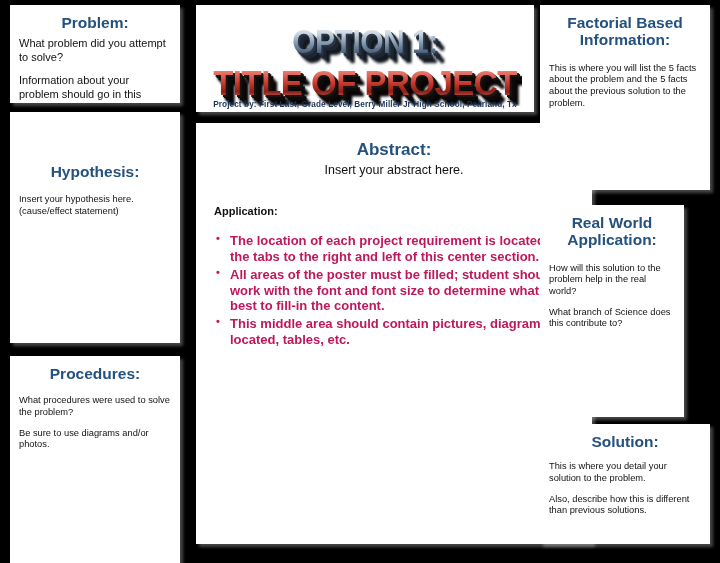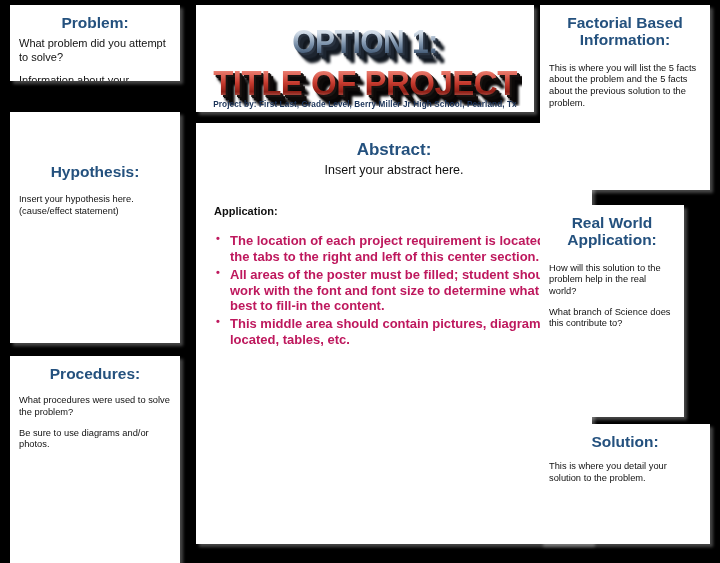--- a/index.html
+++ b/index.html
@@ -44,21 +44,21 @@
     color: #111111;
     line-height: 1.25;
   }
   .panel-body p {
     margin: 0 0 9px 0;
   }
   .panel-body p:last-child { margin-bottom: 0; }
 
   
   #panel-problem {
-    left: 10px; top: 5px; width: 170px; height: 76px;
+    left: 10px; top: 5px; width: 170px; height: 98px;
   }
   #panel-problem .panel-heading { font-size: 15.5px; }
   #panel-problem .panel-body { font-size: 11px; }
 
   #panel-hypothesis {
     left: 10px; top: 112px; width: 170px; height: 231px;
   }
   #panel-hypothesis .panel-heading { font-size: 15.5px; margin-bottom: 14px; margin-top: 44px; }
   #panel-hypothesis .panel-body { font-size: 9.3px; }
   #panel-hypothesis .panel-body p { margin-bottom: 0; }
@@ -248,16 +248,17 @@
     <div class="panel-body">
       <p>How will this solution to the problem help in the real world?</p>
       <p>What branch of Science does this contribute to?</p>
     </div>
   </div>
 
   <div class="panel" id="panel-solution">
     <div class="panel-heading">Solution:</div>
     <div class="panel-body">
       <p>This is where you detail your solution to the problem.</p>
+      <p>Also, describe how this is different than previous solutions.</p>
     </div>
   </div>
 
 </div>
 
 </body></html>

